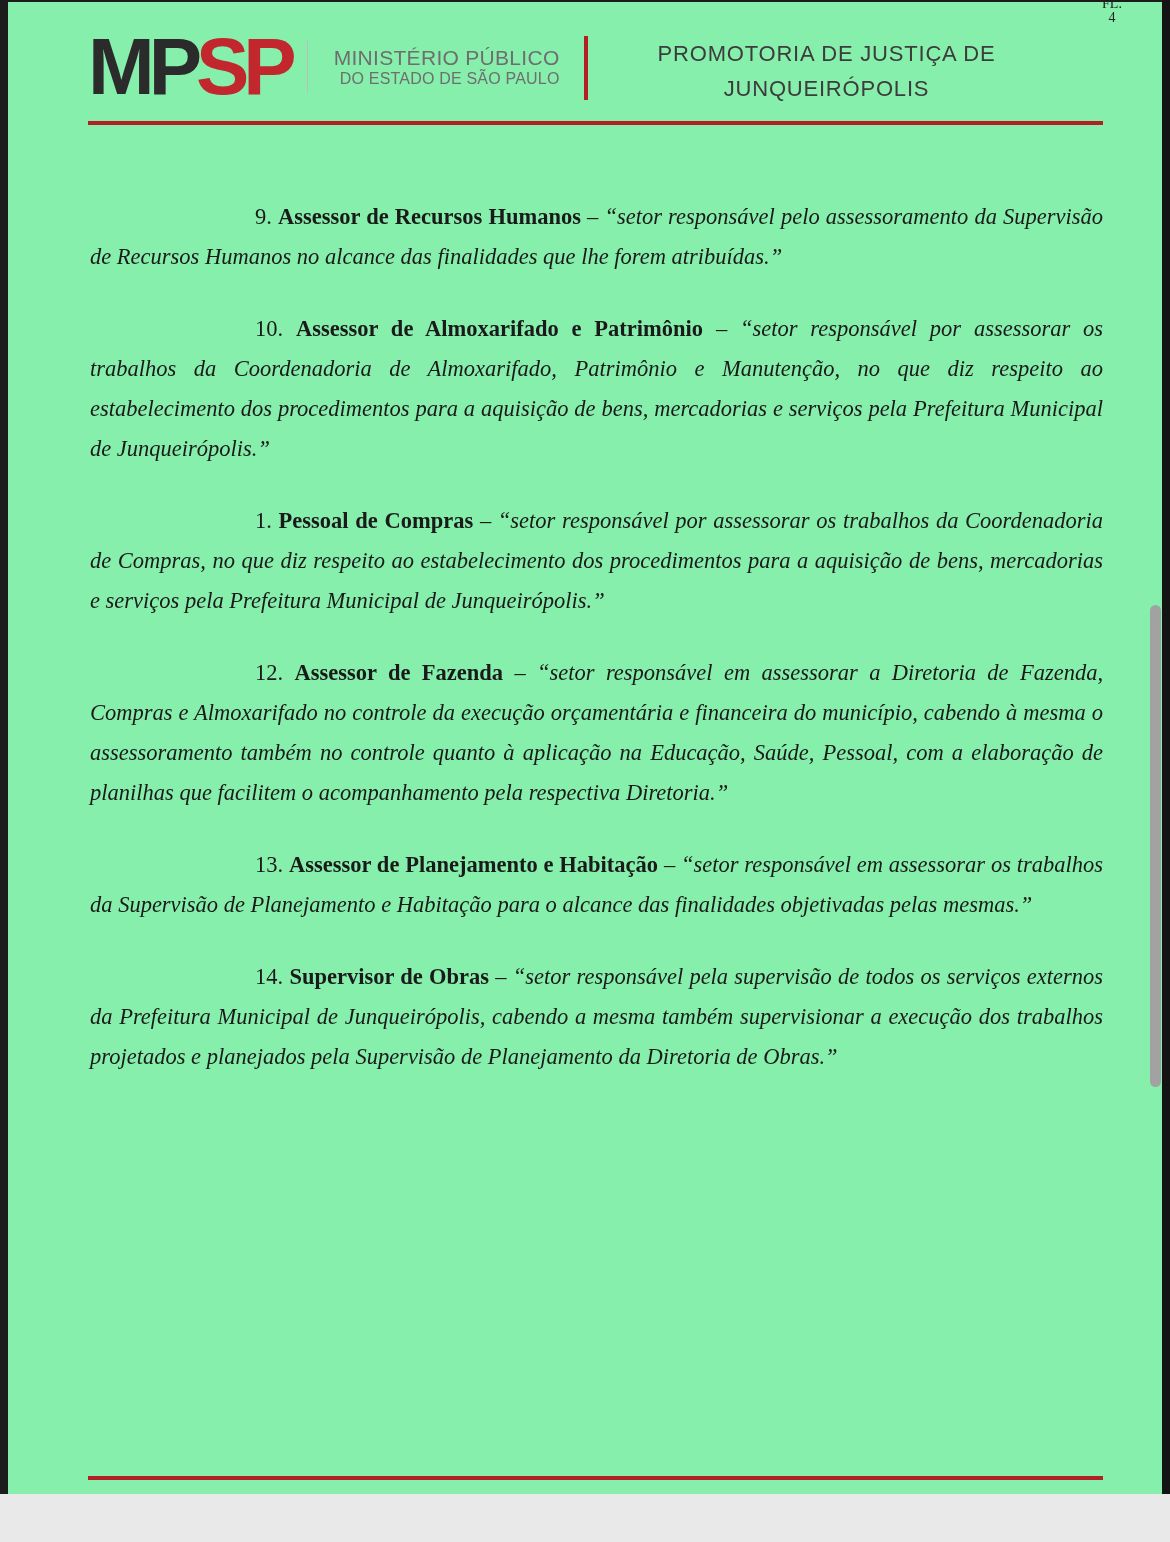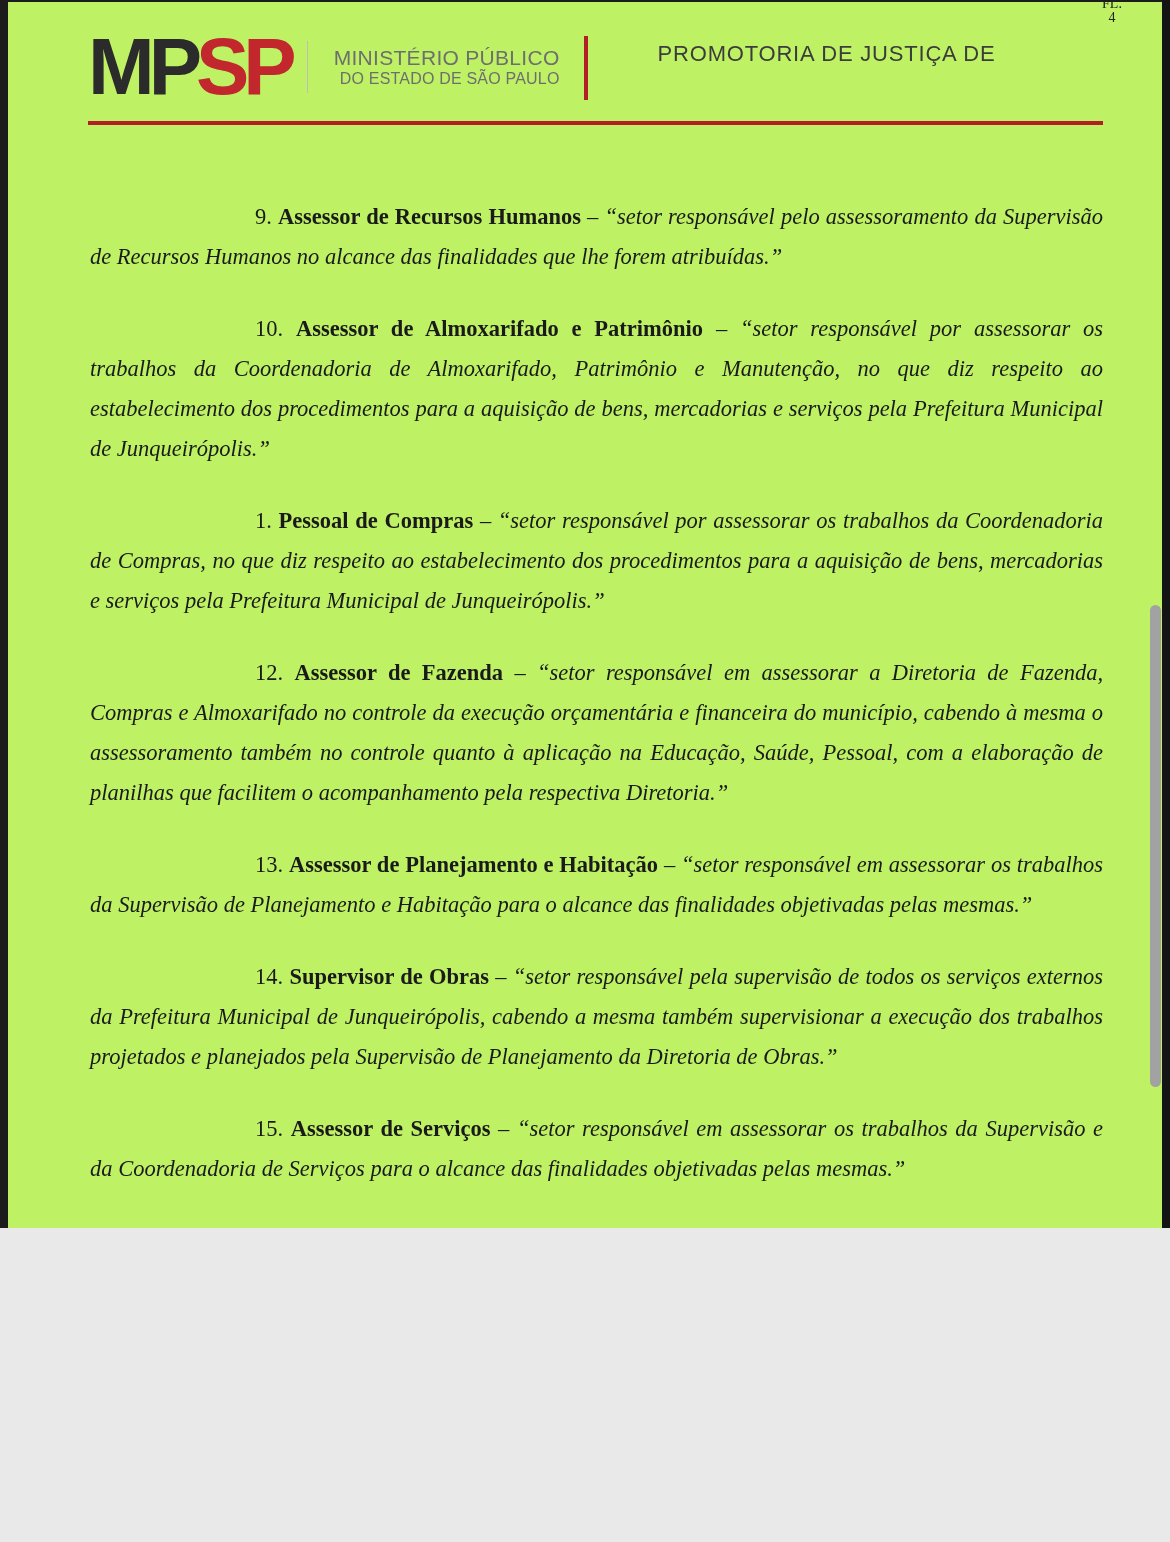--- a/index.html
+++ b/index.html
@@ -1,17 +1,17 @@
 <!DOCTYPE html>
 <html lang="pt"><head>
 <meta charset="utf-8">
 <style>
   html,body{margin:0;padding:0;background:#e9e9e9;}
   .screen{
-    position:relative;width:1170px;height:1228px;background:#bef264;
+    position:relative;width:1170px;height:1494px;background:#86efac;
     overflow:hidden;font-family:"Liberation Serif", serif;color:#1a1a1a;
   }
   
   .edge-left{position:absolute;left:0;top:0;width:8px;height:1542px;background:#1c1c1c;}
   .edge-top{position:absolute;left:0;top:0;width:1170px;height:2px;background:#1c1c1c;}
   .edge-right{position:absolute;right:0;top:0;width:8px;height:1542px;background:#141414;}
   .scroll-thumb{position:absolute;right:9px;top:605px;width:11px;height:482px;background:#a2a2a2;border-radius:6px;}
 
   
   .fl-block{position:absolute;left:1092px;top:-3px;width:40px;text-align:center;
@@ -62,39 +62,39 @@
     <div class="ministry">
       <div class="ministry-l1">MINISTÉRIO PÚBLICO</div>
       <div class="ministry-l2">DO ESTADO DE SÃO PAULO</div>
     </div>
   </div>
 
   <div class="red-vline"></div>
 
   <div class="promotoria">
     <div class="promotoria-l1">PROMOTORIA DE JUSTIÇA DE</div>
+    <div class="promotoria-l2">JUNQUEIRÓPOLIS</div>
   </div>
 
   <div class="header-rule"></div>
 
   <div class="content">
 
     <p class="para"><span class="pnum">9.</span> <span class="ptitle">Assessor de Recursos Humanos</span> <span class="pdash">–</span> <span class="pquote">“setor responsável pelo assessoramento da Supervisão de Recursos Humanos no alcance das finalidades que lhe forem atribuídas.”</span></p>
 
     <p class="para"><span class="pnum">10.</span> <span class="ptitle">Assessor de Almoxarifado e Patrimônio</span> <span class="pdash">–</span> <span class="pquote">“setor responsável por assessorar os trabalhos da Coordenadoria de Almoxarifado, Patrimônio e Manutenção, no que diz respeito ao estabelecimento dos procedimentos para a aquisição de bens, mercadorias e serviços pela Prefeitura Municipal de Junqueirópolis.”</span></p>
 
     <p class="para"><span class="pnum">1.</span> <span class="ptitle">Pessoal de Compras</span> <span class="pdash">–</span> <span class="pquote">“setor responsável por assessorar os trabalhos da Coordenadoria de Compras, no que diz respeito ao estabelecimento dos procedimentos para a aquisição de bens, mercadorias e serviços pela Prefeitura Municipal de Junqueirópolis.”</span></p>
 
     <p class="para"><span class="pnum">12.</span> <span class="ptitle">Assessor de Fazenda</span> <span class="pdash">–</span> <span class="pquote">“setor responsável em assessorar a Diretoria de Fazenda, Compras e Almoxarifado no controle da execução orçamentária e financeira do município, cabendo à mesma o assessoramento também no controle quanto à aplicação na Educação, Saúde, Pessoal, com a elaboração de planilhas que facilitem o acompanhamento pela respectiva Diretoria.”</span></p>
 
     <p class="para"><span class="pnum">13.</span> <span class="ptitle">Assessor de Planejamento e Habitação</span> <span class="pdash">–</span> <span class="pquote">“setor responsável em assessorar os trabalhos da Supervisão de Planejamento e Habitação para o alcance das finalidades objetivadas pelas mesmas.”</span></p>
 
     <p class="para"><span class="pnum">14.</span> <span class="ptitle">Supervisor de Obras</span> <span class="pdash">–</span> <span class="pquote">“setor responsável pela supervisão de todos os serviços externos da Prefeitura Municipal de Junqueirópolis, cabendo a mesma também supervisionar a execução dos trabalhos projetados e planejados pela Supervisão de Planejamento da Diretoria de Obras.”</span></p>
 
-    <p class="para"><span class="pnum">15.</span> <span class="ptitle">Assessor de Serviços</span> <span class="pdash">–</span> <span class="pquote">“setor responsável em assessorar os trabalhos da Supervisão e da Coordenadoria de Serviços para o alcance das finalidades objetivadas pelas mesmas.”</span></p>
 
   </div>
 
   <div class="footer-rule"></div>
   <div class="page-num">4</div>
 
   <div class="edge-top"></div>
   <div class="edge-left"></div>
   <div class="edge-right"></div>
   <div class="scroll-thumb"></div>

